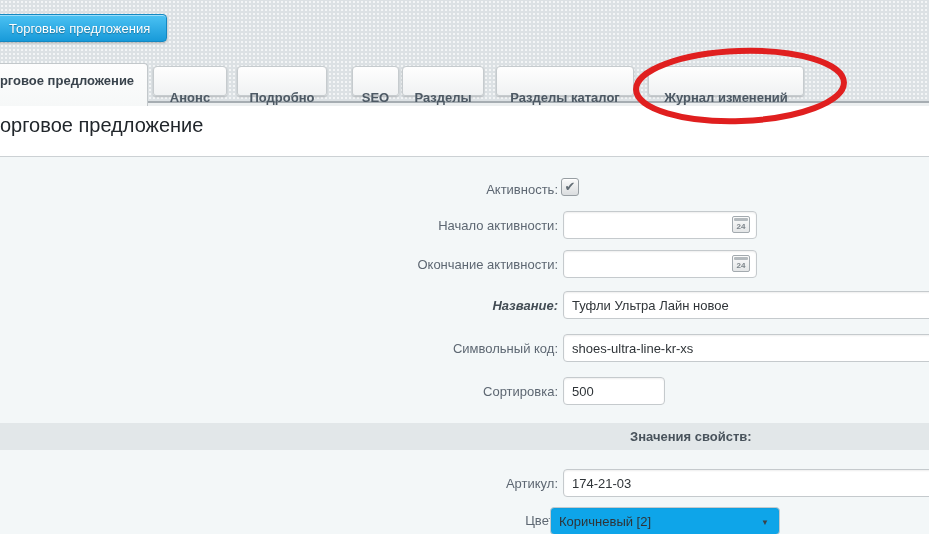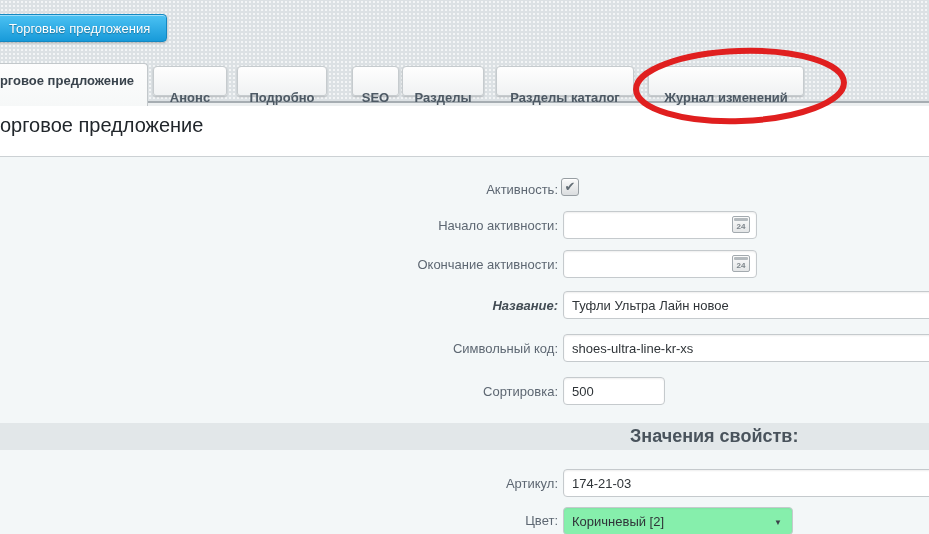--- a/index.html
+++ b/index.html
@@ -57,25 +57,25 @@
   .checkbox span{font-size:13px;line-height:13px;color:#636d75;margin-top:-2px;}
 
   
   .cal{position:absolute;width:18px;height:17px;border:1px solid #a3aaaf;border-radius:2px;
     background:linear-gradient(#fbfbfb,#e4e6e7);cursor:pointer;}
   .cal::before{content:"";position:absolute;left:1px;right:1px;top:1px;height:3px;background:#b4babe;border-radius:1px;}
   .cal b{position:absolute;left:0;right:0;top:5px;text-align:center;font-size:8px;font-weight:bold;color:#7d858b;}
 
   
   .band{position:absolute;left:0;top:423px;width:100%;height:27px;background:#e2e7e9;}
-  .band span{position:absolute;left:630px;top:0;line-height:27px;font-size:18px;font-weight:bold;color:#49535c;white-space:nowrap;}
+  .band span{position:absolute;left:630px;top:0;line-height:27px;font-size:13px;font-weight:bold;color:#49535c;white-space:nowrap;}
 
   
-  .fselect{position:absolute;left:563px;top:507px;width:230px;height:28px;border:1px solid #c5cacd;border-radius:4px;
-    background:#86efac;box-shadow:inset 0 1px 2px rgba(0,0,0,.05);display:flex;align-items:center;cursor:pointer;}
+  .fselect{position:absolute;left:550px;top:507px;width:230px;height:28px;border:1px solid #c5cacd;border-radius:4px;
+    background:#0ea5e9;box-shadow:inset 0 1px 2px rgba(0,0,0,.05);display:flex;align-items:center;cursor:pointer;}
   .fselect .sel-text{font-size:13px;color:#2f3438;padding-left:8px;white-space:nowrap;}
   .fselect .arrow{position:absolute;right:10px;top:10px;font-size:8px;color:#3b4249;}
 
   
   .overlay{position:absolute;left:0;top:0;width:929px;height:534px;pointer-events:none;z-index:9;}
 </style>
 </head>
 <body>
 
 <div id="screen">

